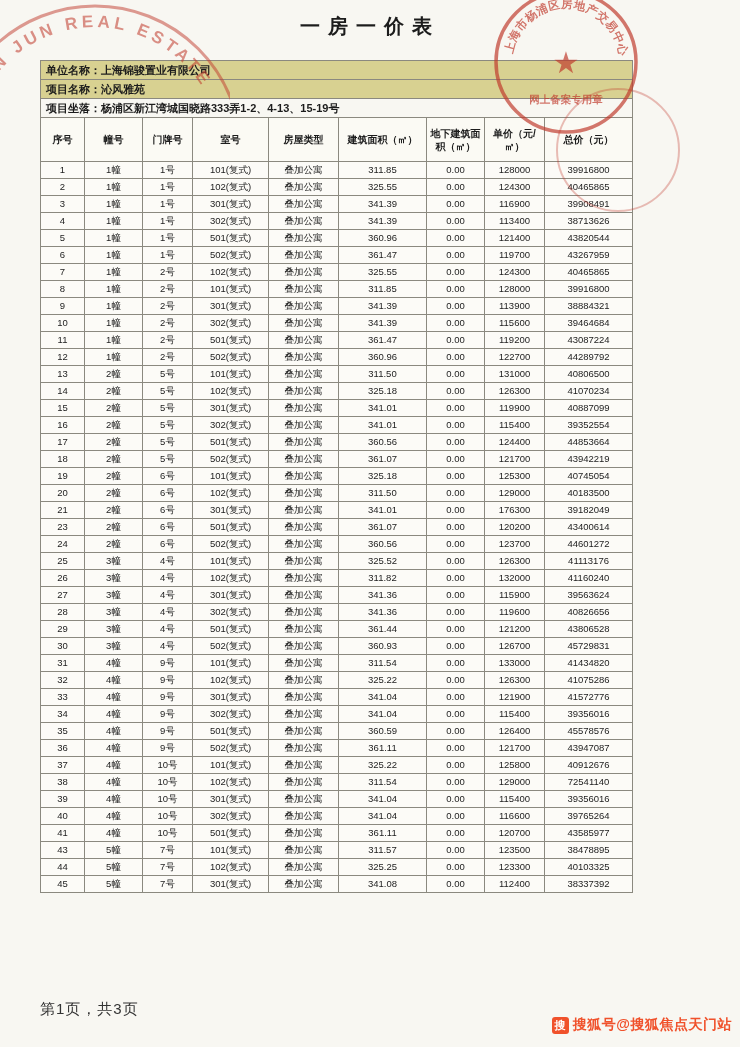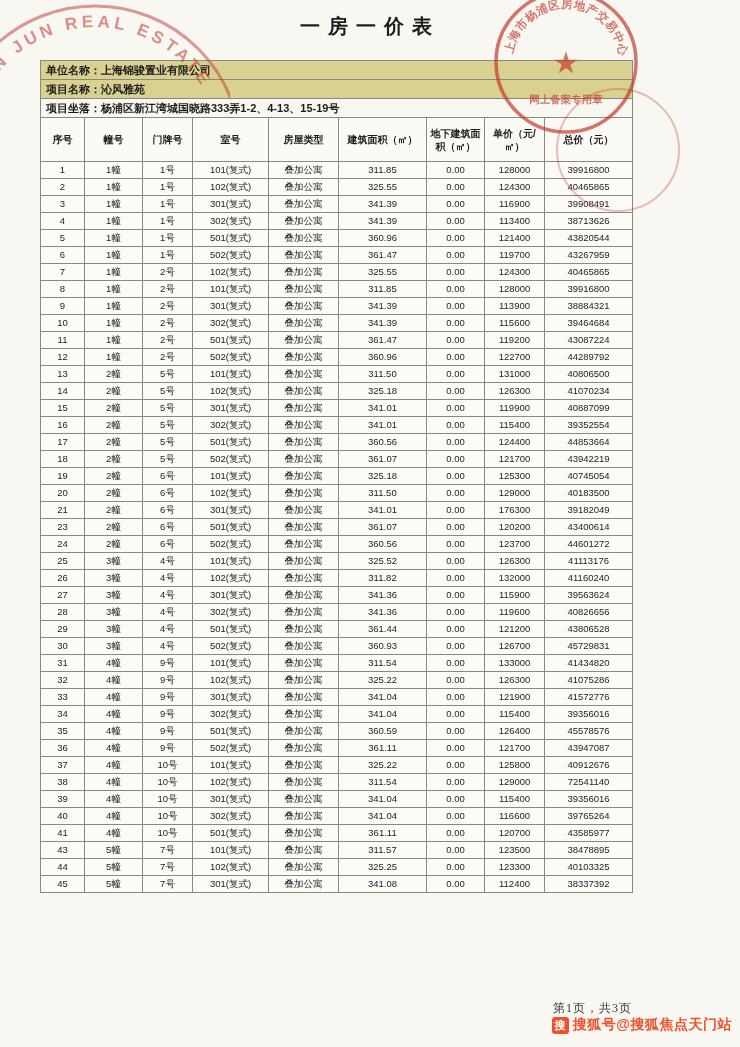--- a/index.html
+++ b/index.html
@@ -49,25 +49,24 @@
     height:44px;
     white-space:normal;
     line-height:1.3;
     background:#fbfaf4;
   }
   tbody.rows td { white-space:nowrap; background:#fcfbf7; }
   .footer {
     position:absolute;
     left:40px; width:592px;
     top:1000px;
-    text-align:right;
-    font-size:12px;
+    text-align:left;
+    font-size:15px;
     letter-spacing:1px;
     color:#333;
-    font-family:Liberation Serif, serif;
   }
   .stamp { position:absolute; pointer-events:none; }
   .stamp-ring {
     position:absolute;
     left:556px; top:88px;
     width:124px; height:124px;
     border:2.5px solid rgba(192,57,43,0.32);
     border-radius:50%;
     pointer-events:none;
   }

